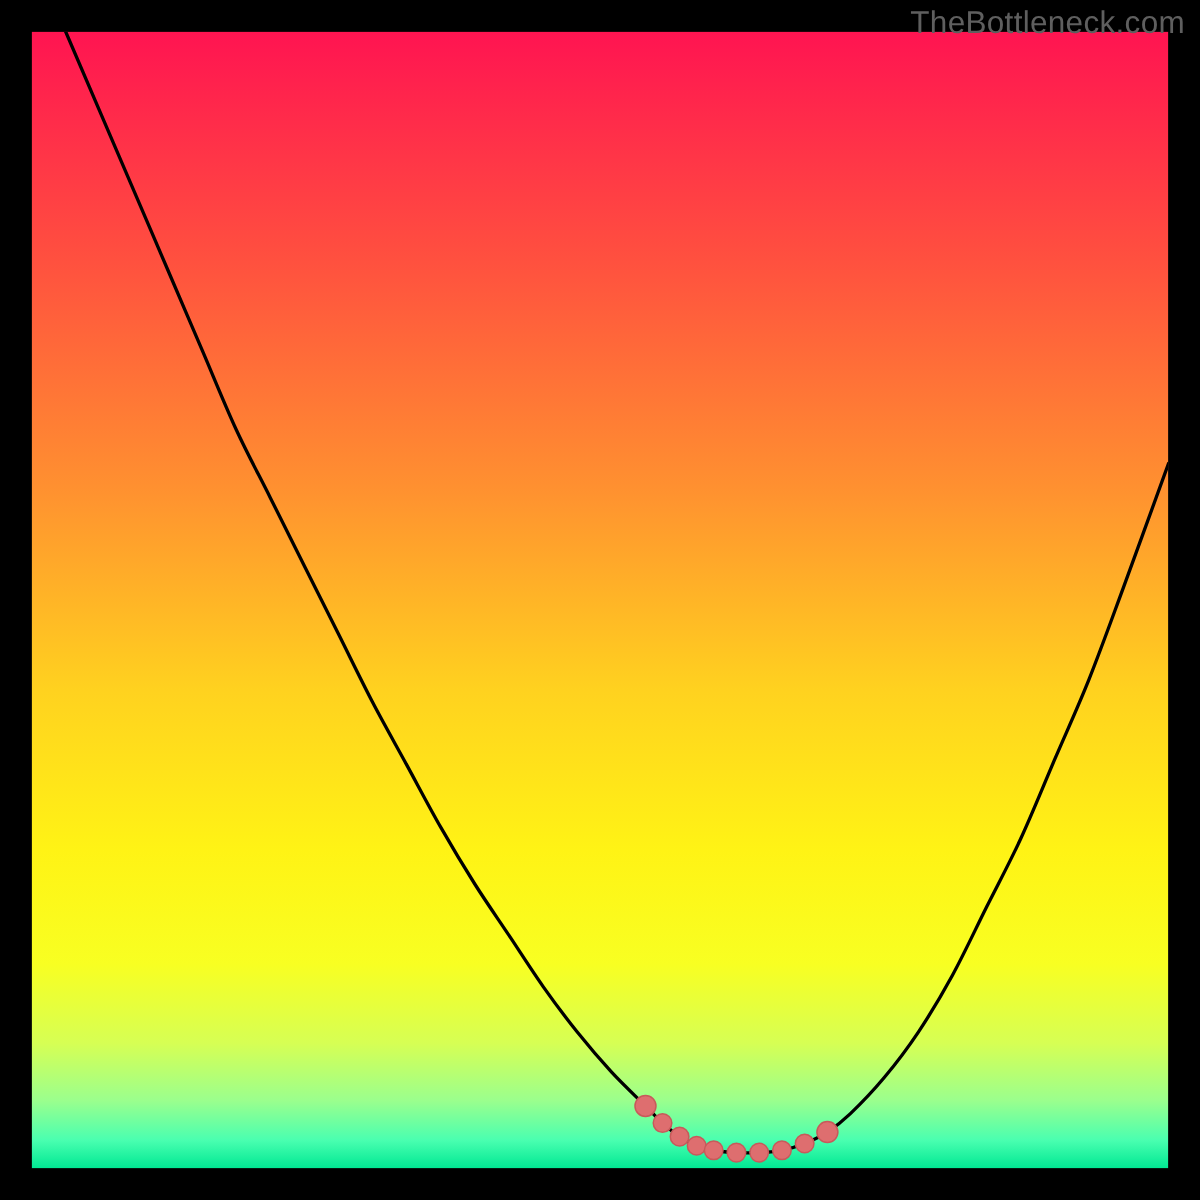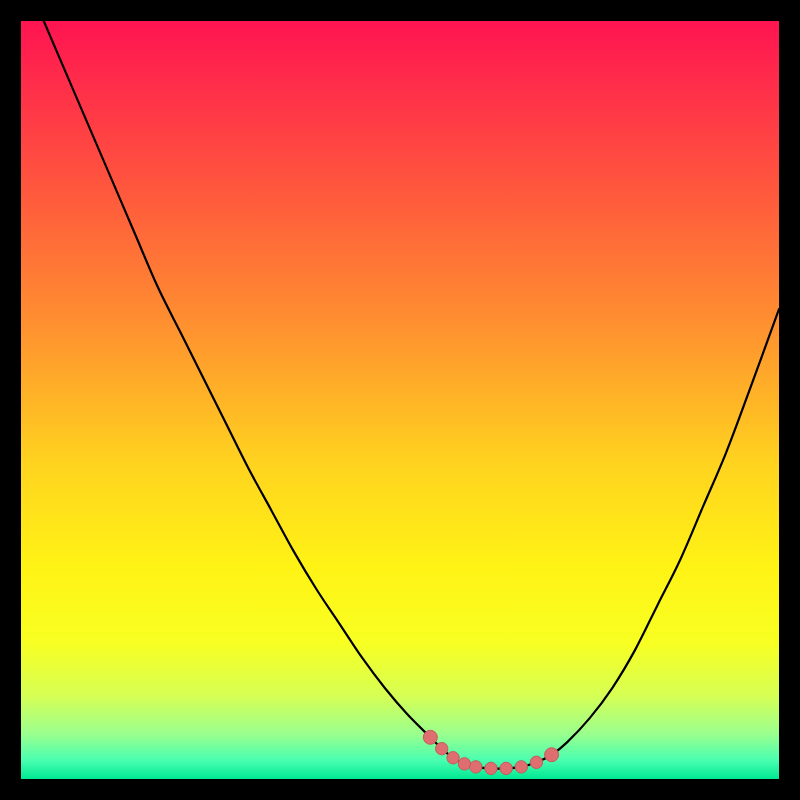--- a/index.html
+++ b/index.html
@@ -81,13 +81,14 @@
           <circle cx="454.8" cy="745.872" r="6.2" fill="#de6e6f" stroke="#c75a5b" stroke-width="1"></circle>
           <circle cx="469.96" cy="747.388" r="6.2" fill="#de6e6f" stroke="#c75a5b" stroke-width="1"></circle>
           <circle cx="485.12" cy="747.388" r="6.2" fill="#de6e6f" stroke="#c75a5b" stroke-width="1"></circle>
           <circle cx="500.28000000000003" cy="745.872" r="6.2" fill="#de6e6f" stroke="#c75a5b" stroke-width="1"></circle>
           <circle cx="515.44" cy="741.324" r="6.2" fill="#de6e6f" stroke="#c75a5b" stroke-width="1"></circle>
           <circle cx="530.6" cy="733.744" r="7" fill="#de6e6f" stroke="#c75a5b" stroke-width="1"></circle>
         </g>
     </svg>
   </div>
 
+  <div class="watermark">TheBottleneck.com</div>
 </div>
 
 </body></html>

